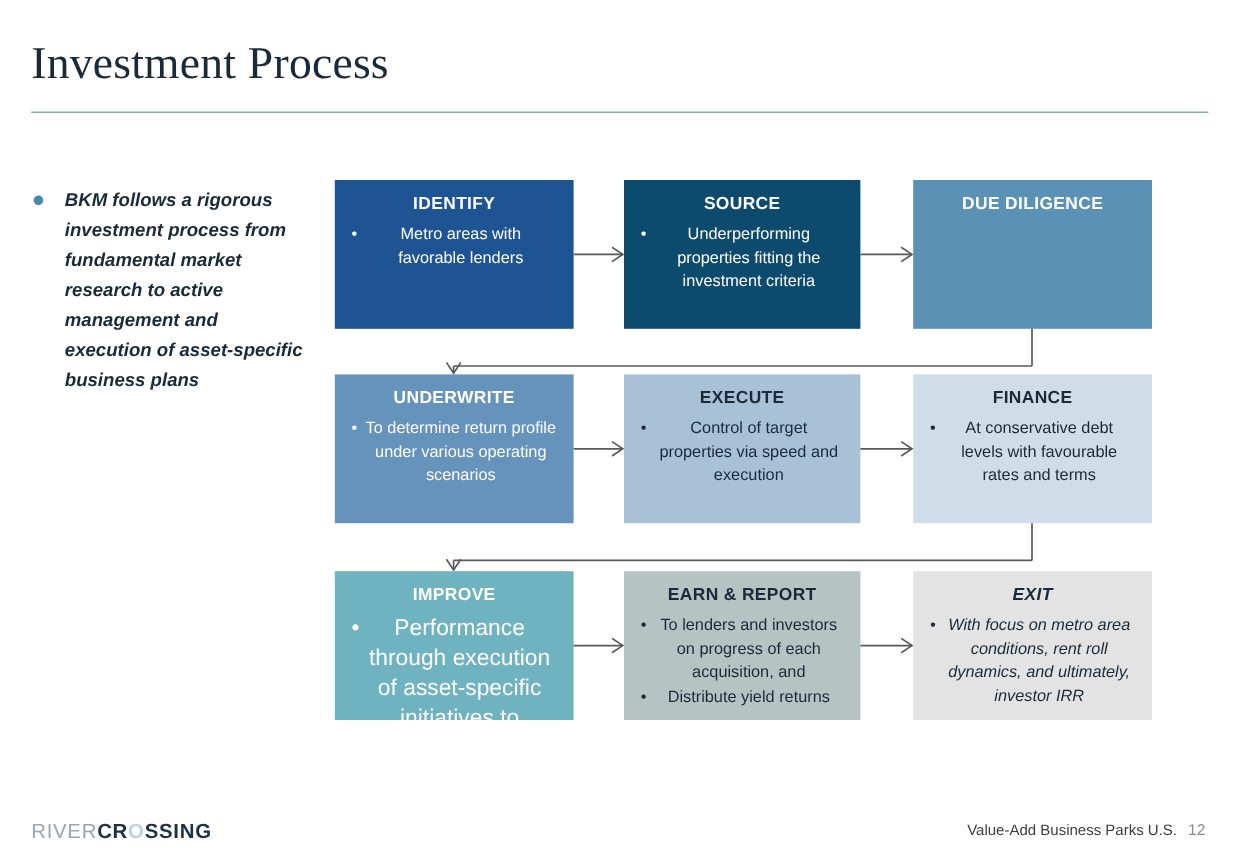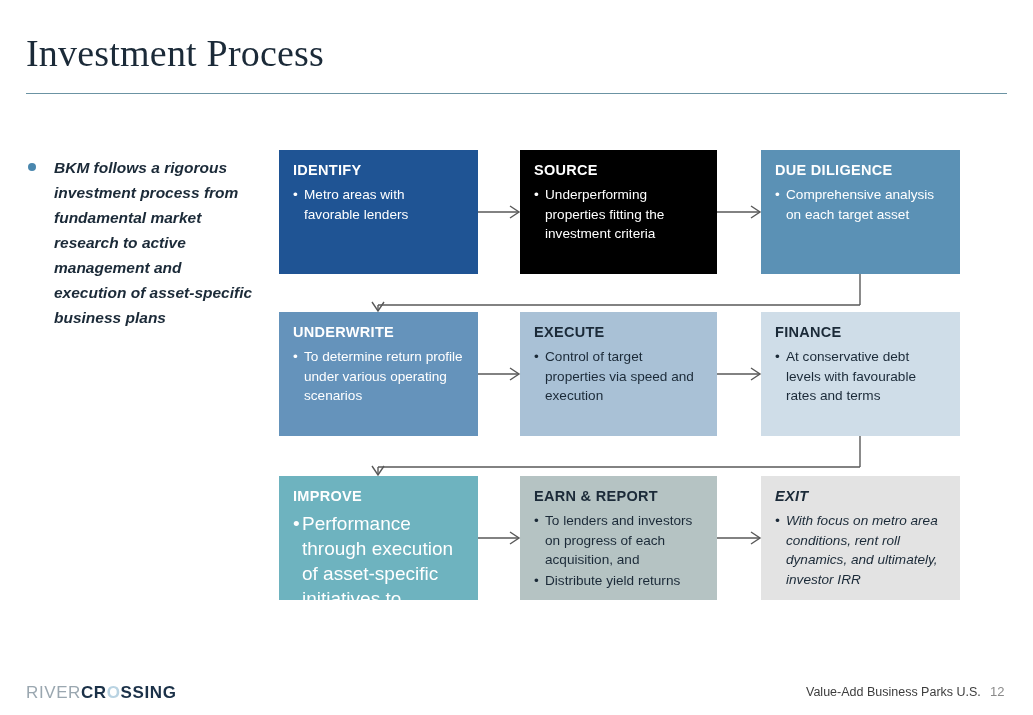--- a/index.html
+++ b/index.html
@@ -63,20 +63,21 @@
   }
 
   
   #flow {
     position: absolute;
     left: 0;
     top: 0;
     width: 928px;
     height: 715px;
     pointer-events: none;
+    text-align: center;
   }
   .flow-row {
     position: absolute;
     left: 0;
     width: 1033px;
     height: 124px;
   }
   #row-0 { top: 150px; }
   #row-1 { top: 312px; padding-left: 28px; }
   #row-2 { top: 476px; }
@@ -176,31 +177,28 @@
 </div>
 
 <div id="flow">
   <div class="flow-row" id="row-0">
       <div class="box col-0" style="background: rgb(31, 84, 148); color: rgb(255, 255, 255);">
         <div class="box-title">IDENTIFY</div>
         <ul class="box-list">
           <li>Metro areas with favorable lenders</li>
         </ul>
       </div>
-      <div class="box col-1" style="background: #000000; color: rgb(255, 255, 255);">
+      <div class="box col-1" style="background: #0c4a6e; color: rgb(255, 255, 255);">
         <div class="box-title">SOURCE</div>
         <ul class="box-list">
           <li>Underperforming properties fitting the investment criteria</li>
         </ul>
       </div>
       <div class="box col-2" style="background: rgb(91, 145, 181); color: rgb(255, 255, 255);">
         <div class="box-title">DUE DILIGENCE</div>
-        <ul class="box-list">
-          <li>Comprehensive analysis on each target asset</li>
-        </ul>
       </div>
     </div>
   <div class="flow-row" id="row-1">
       <div class="box col-0" style="background: rgb(101, 147, 187); color: rgb(255, 255, 255);">
         <div class="box-title">UNDERWRITE</div>
         <ul class="box-list">
           <li>To determine return profile under various operating scenarios</li>
         </ul>
       </div>
       <div class="box col-1" style="background: rgb(169, 193, 214); color: rgb(27, 42, 56);">

